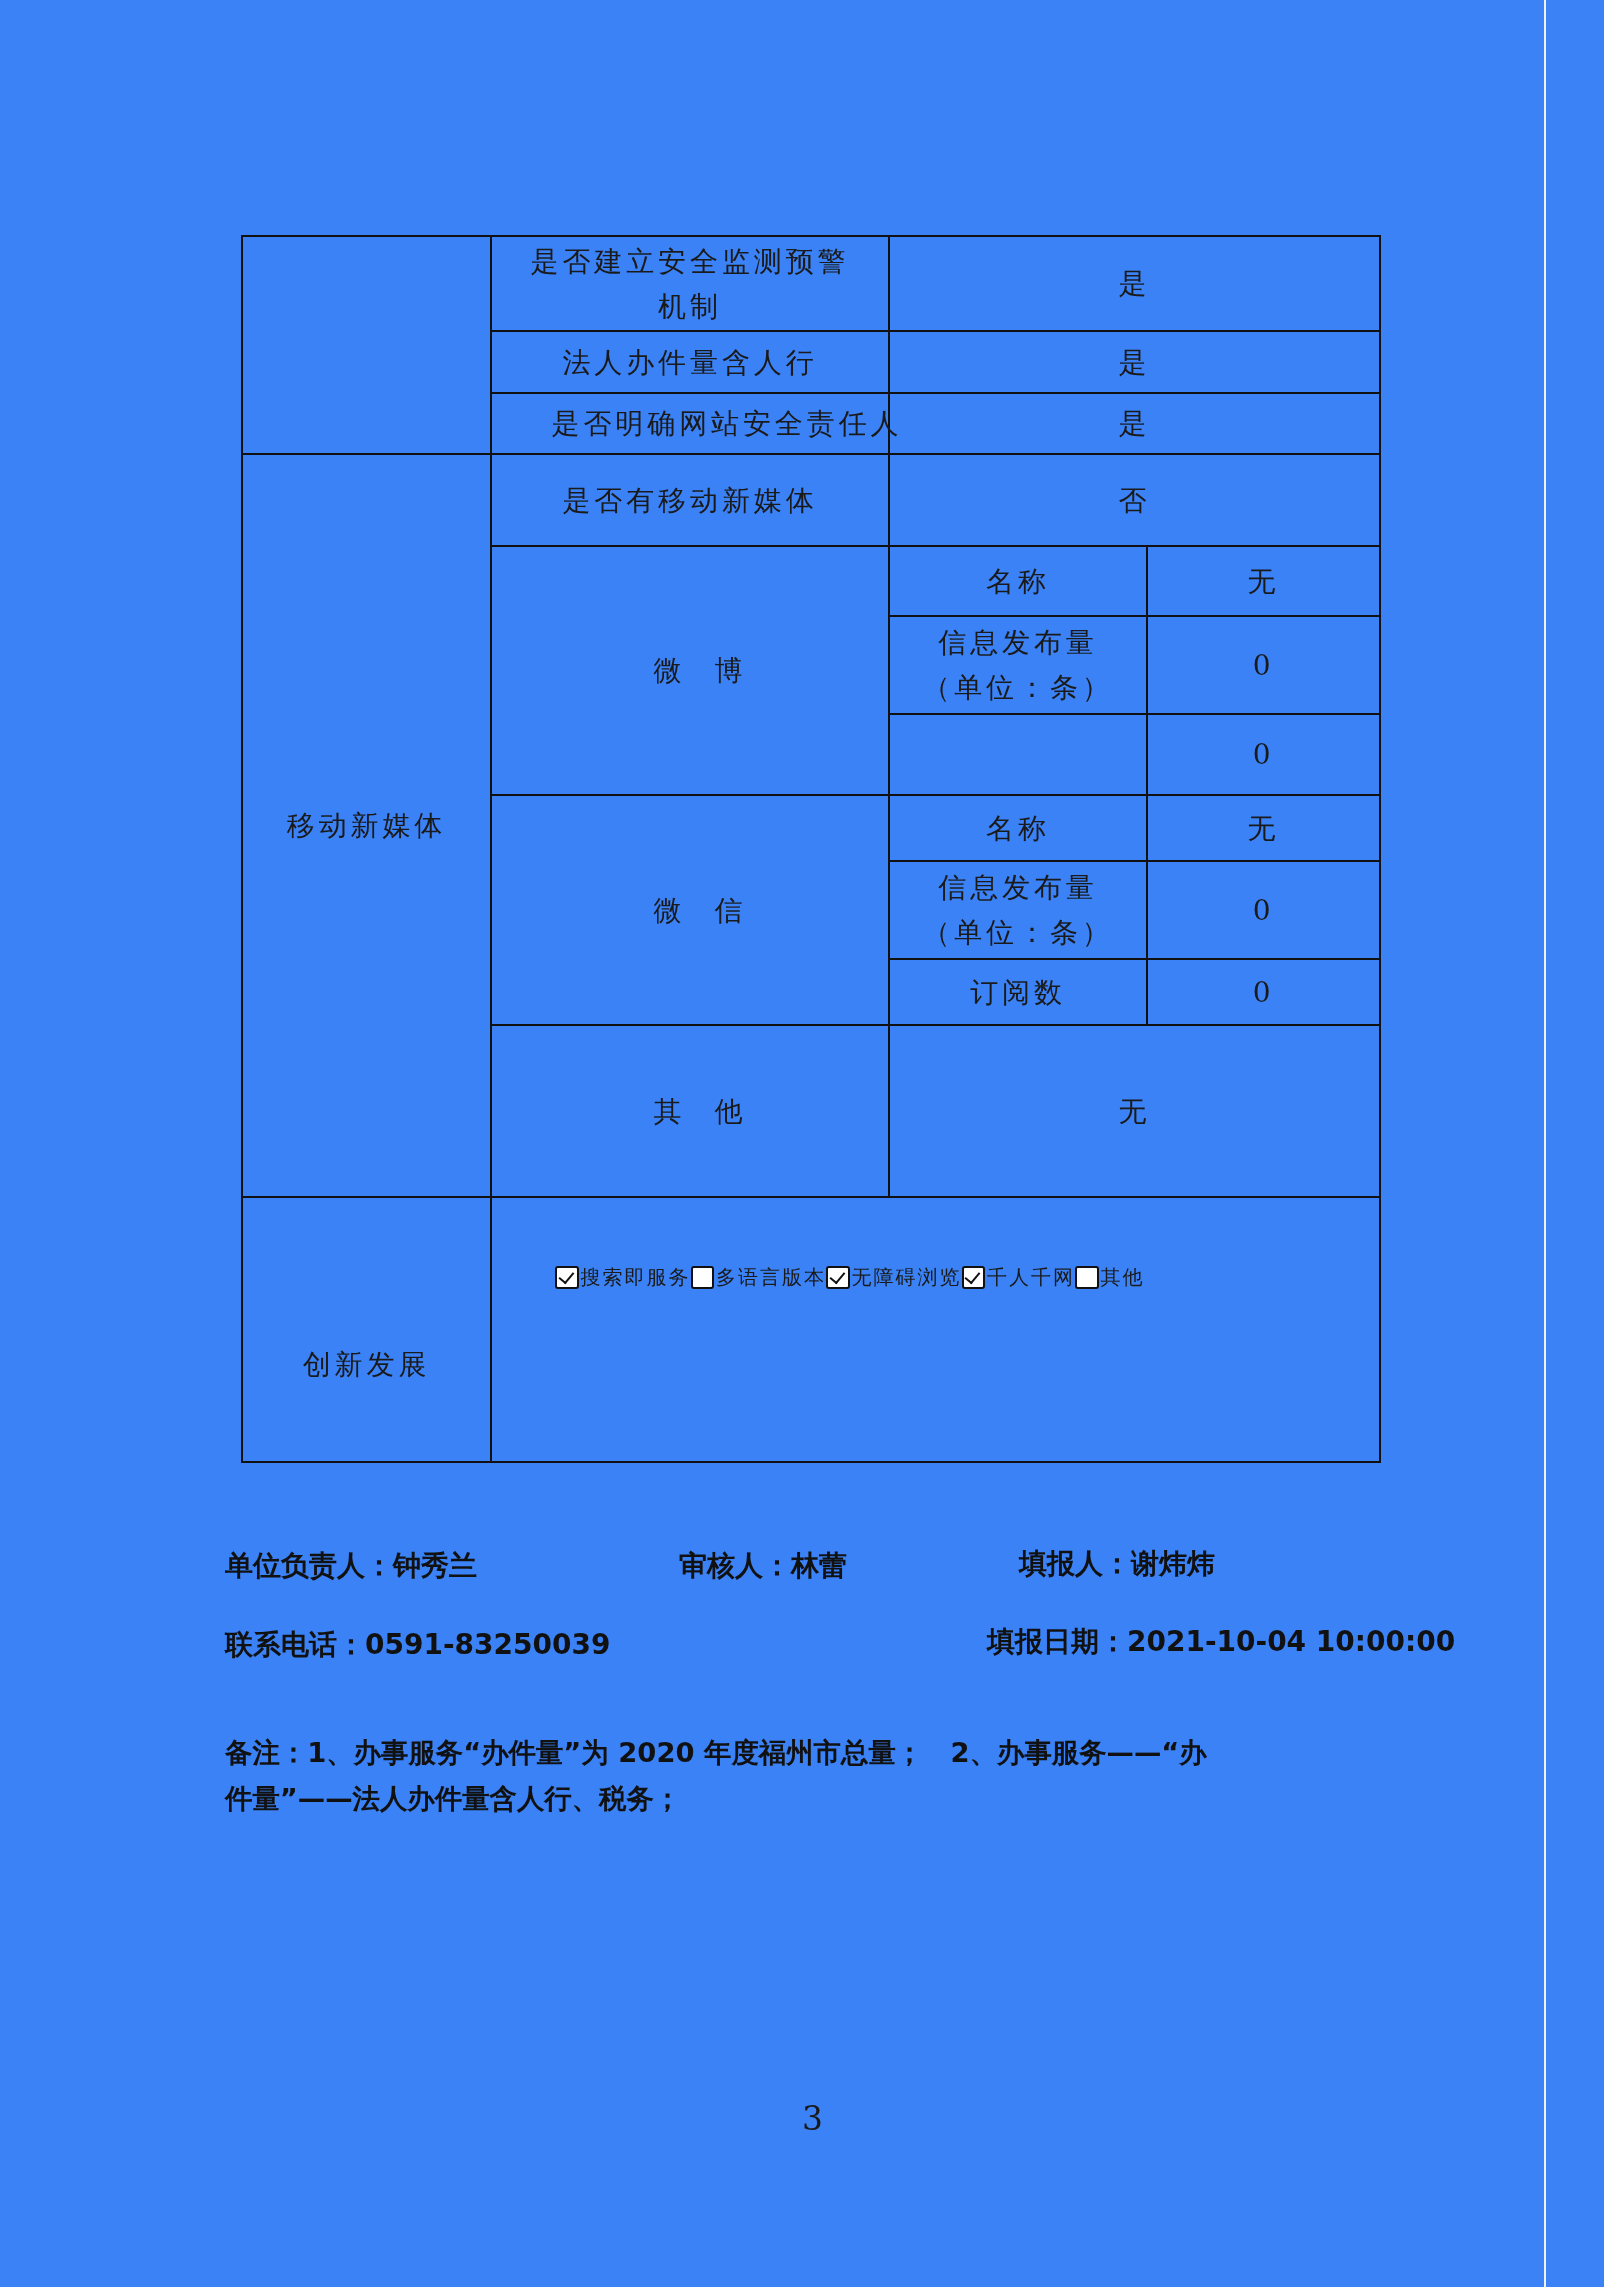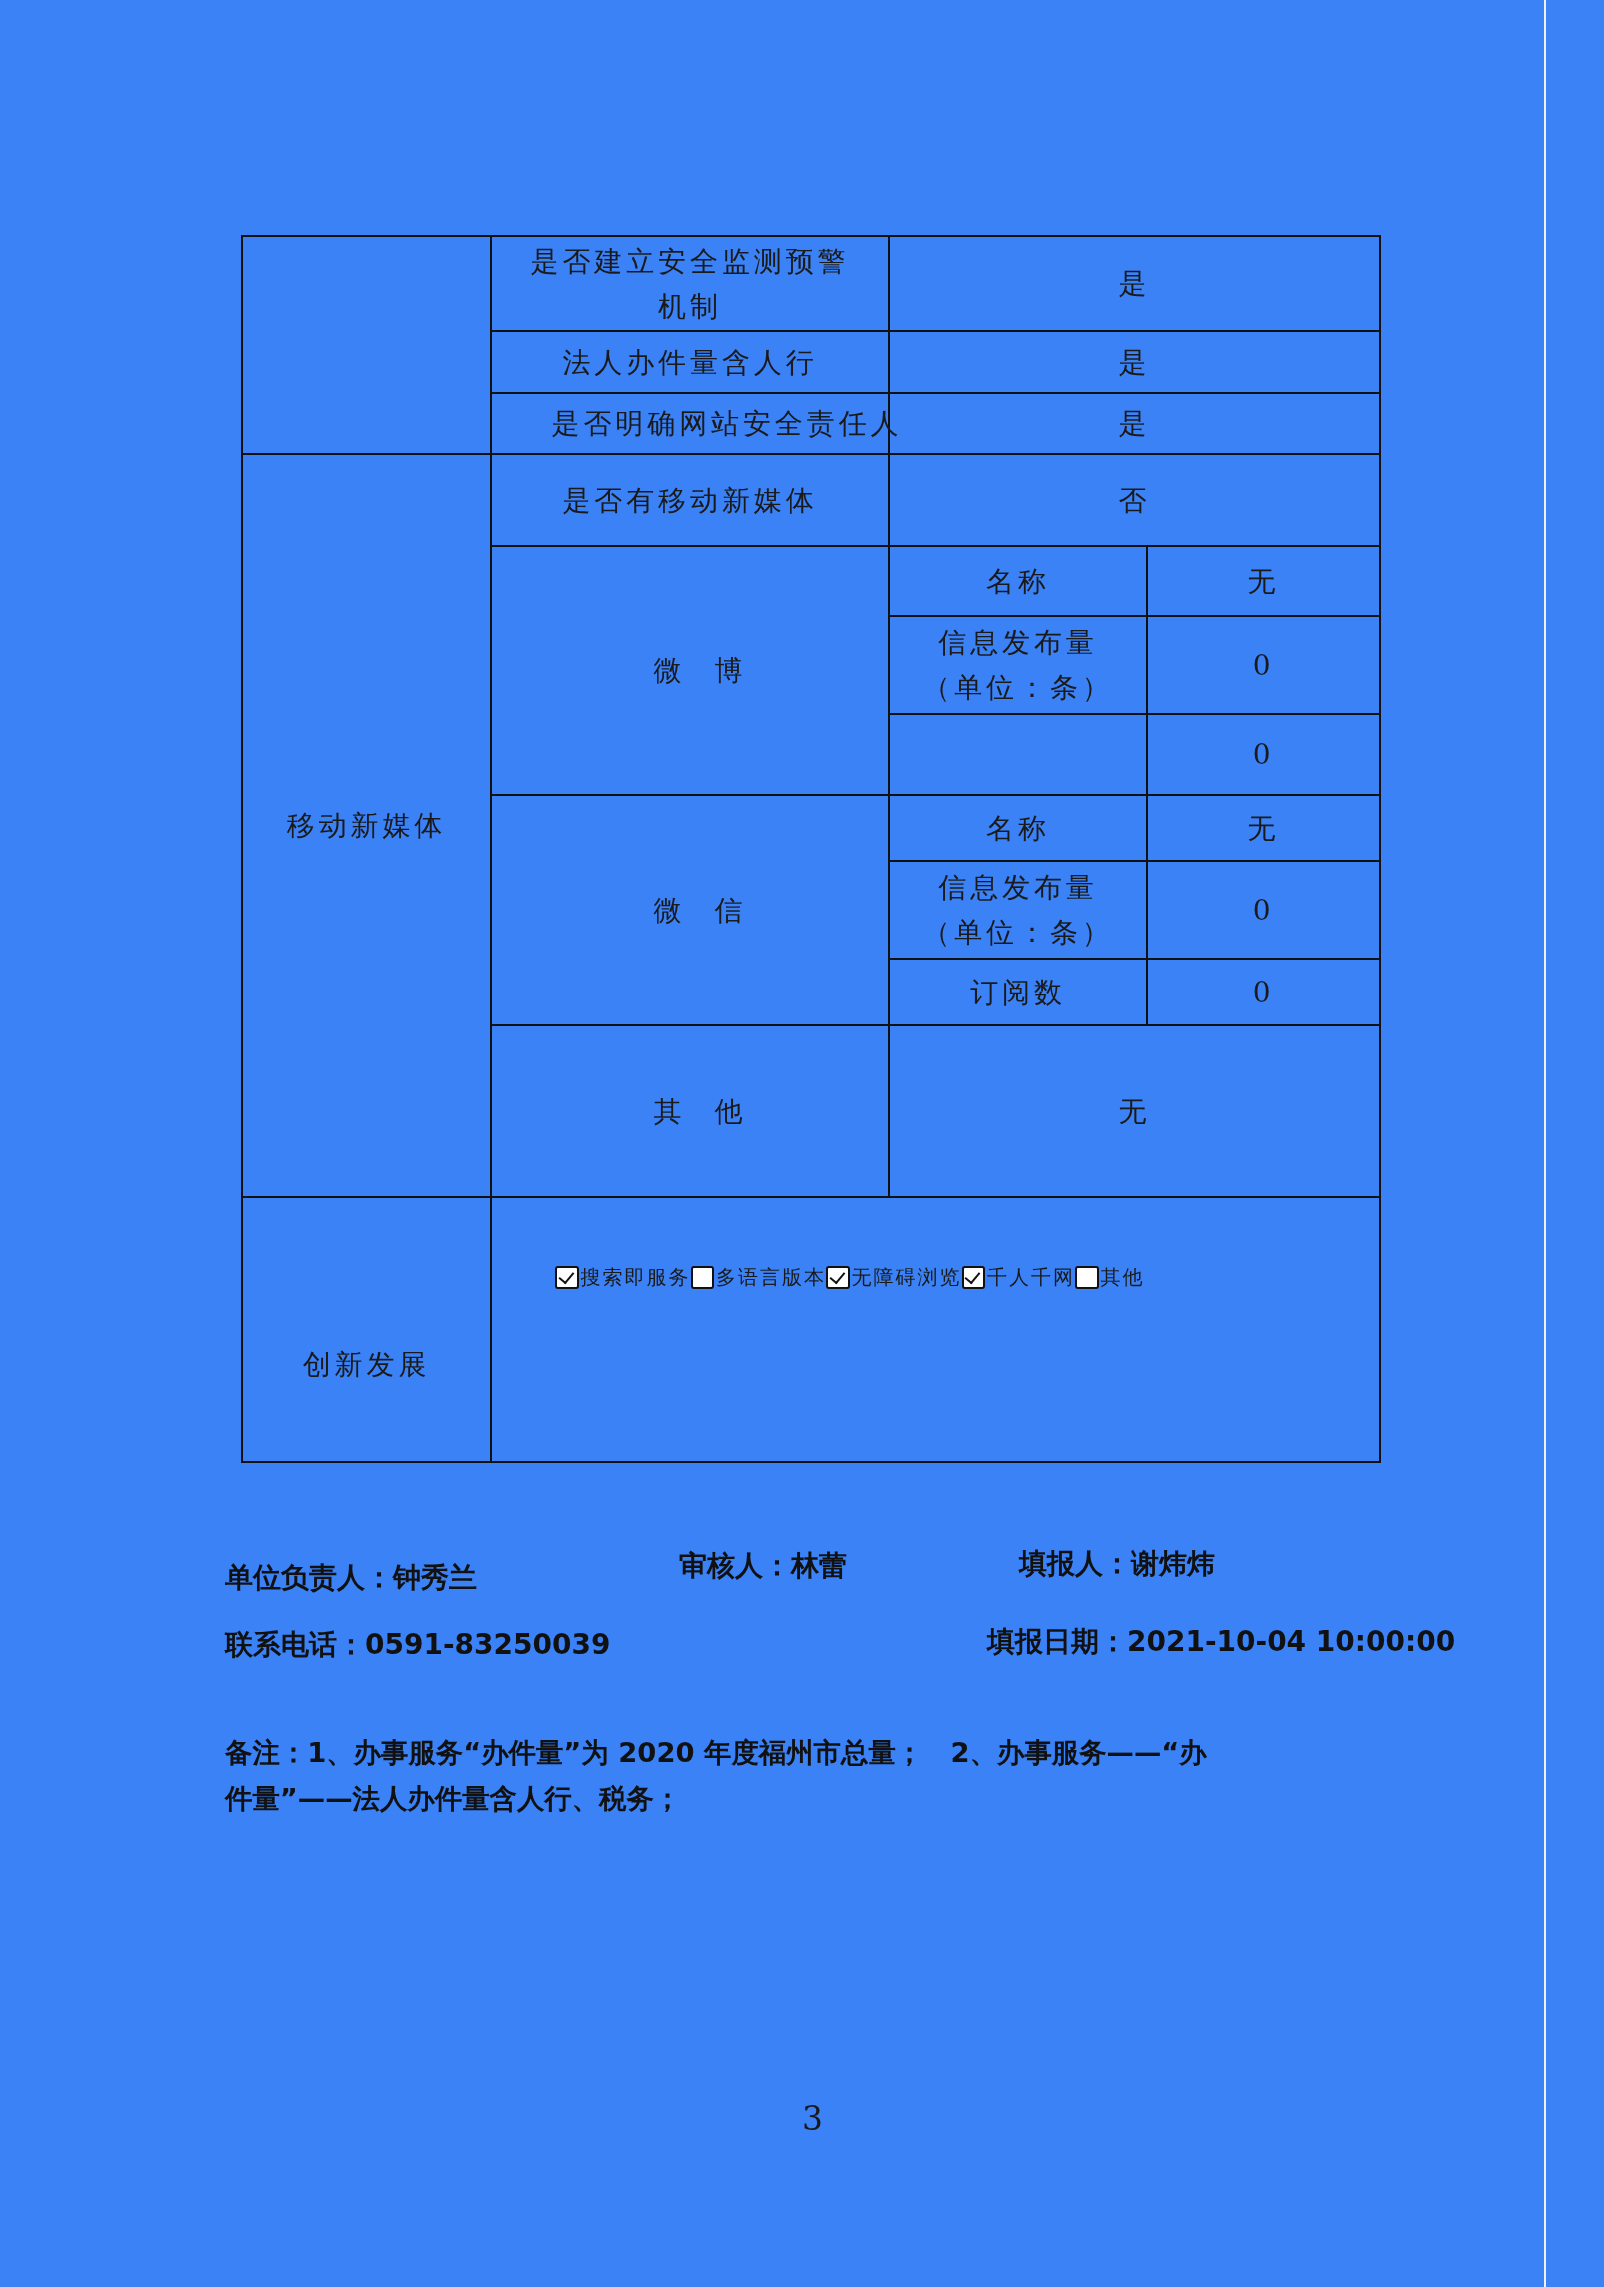--- a/index.html
+++ b/index.html
@@ -138,21 +138,21 @@
     <span class="cb"></span>
     <span>多语言版本</span>
     <span class="cb checked"></span>
     <span>无障碍浏览</span>
     <span class="cb checked"></span>
     <span>千人千网</span>
     <span class="cb"></span>
     <span>其他</span>
   </div>
 
-  <div class="foot" style="left:225px; top:1547px;margin-top:12px;">单位负责人：钟秀兰</div>
+  <div class="foot" style="left:225px; top:1547px;">单位负责人：钟秀兰</div>
   <div class="foot" style="left:679px; top:1547px;">审核人：林蕾</div>
   <div class="foot" style="left:1019px; top:1545px;">填报人：谢炜炜</div>
   <div class="foot" style="left:225px; top:1626px;">联系电话：0591-83250039</div>
   <div class="foot" style="left:987px; top:1623px;">填报日期：2021-10-04 10:00:00</div>
 
   <div class="note">
     <div>备注：1、办事服务“办件量”为 2020 年度福州市总量；　2、办事服务——“办</div>
     <div>件量”——法人办件量含人行、税务；</div>
   </div>
 

